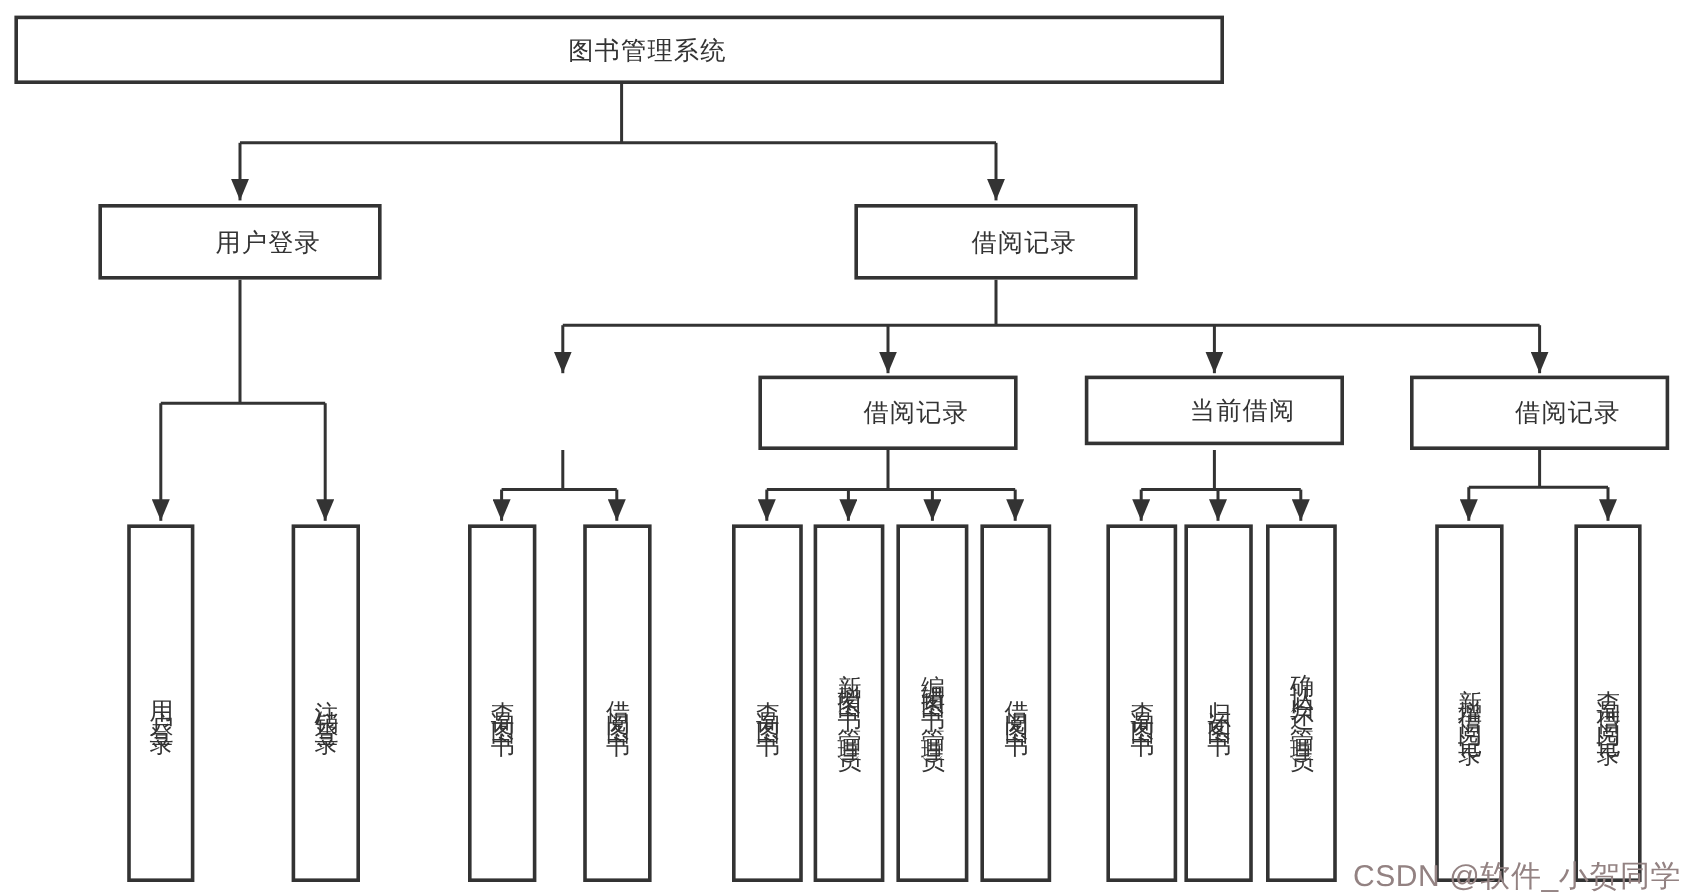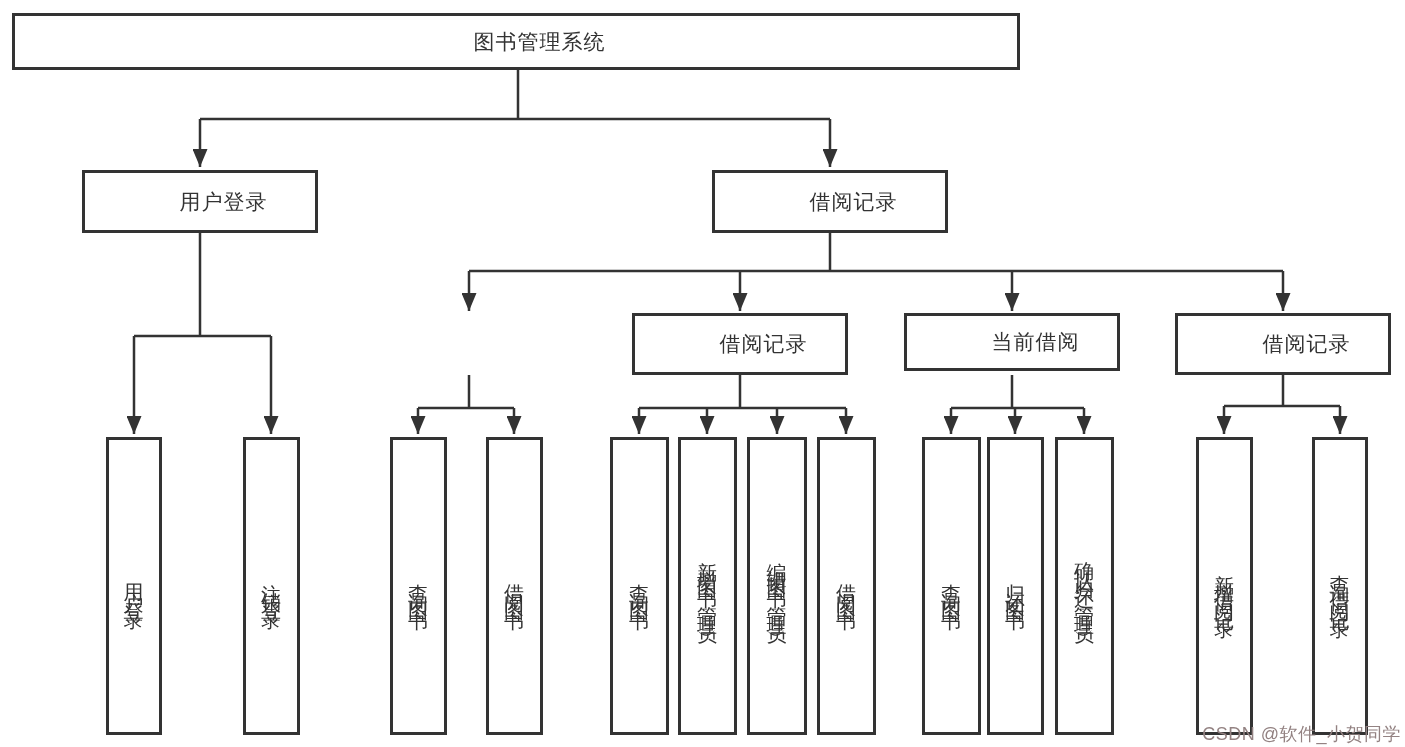--- a/index.html
+++ b/index.html
@@ -72,21 +72,21 @@
   .l-query-book-3   { left: 922px;  width: 59px; }
   .l-return-book    { left: 987px;  width: 57px; }
   .l-confirm-return { left: 1055px; width: 59px; }
   .l-add-record     { left: 1196px; width: 57px; }
   .l-query-record   { left: 1312px; width: 56px; }
 
   .watermark {
     position: absolute;
     right: 4px;
     bottom: 1px;
-    font-size: 18px;
+    font-size: 25px;
     letter-spacing: 0.5px;
     color: #938282;
     z-index: 3;
   }
 </style>
 </head>
 <body>
 
 <div class="canvas">
 

